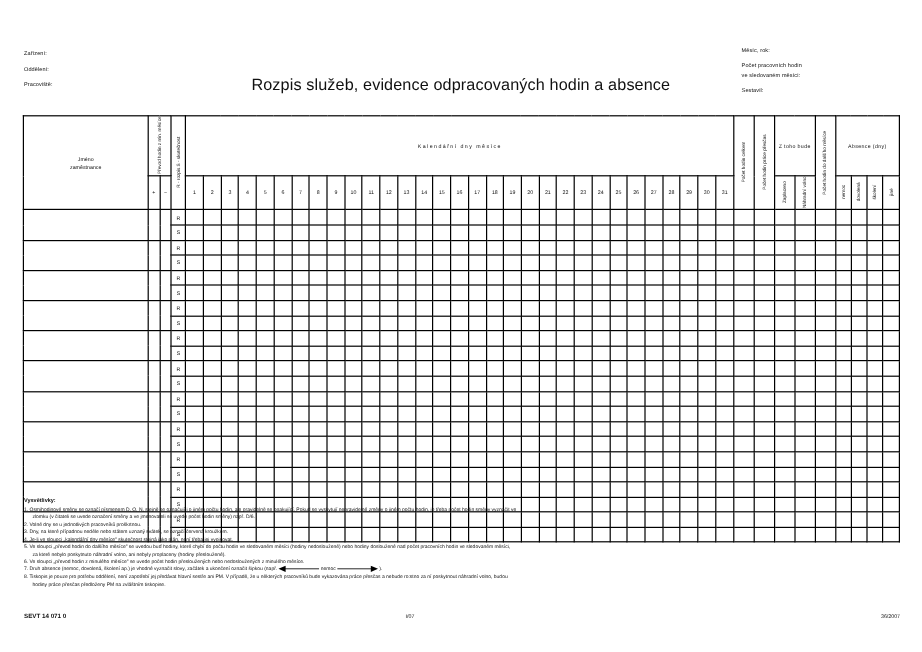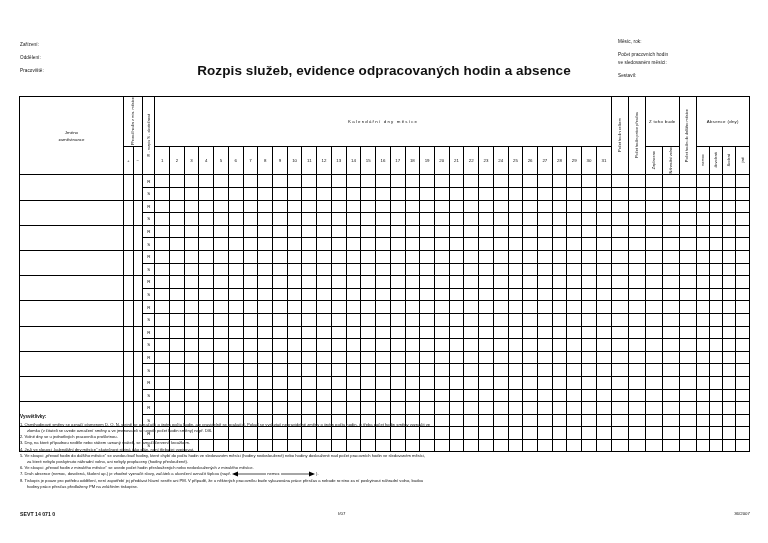--- a/index.html
+++ b/index.html
@@ -28,21 +28,21 @@
   }
   .hdr-left div{height:13px;}
   .hdr-right{
     position:absolute;left:618px;top:38px;width:150px;
     font-size:4.6px;line-height:8px;letter-spacing:.1px;
   }
   .hdr-right .blk{margin-bottom:5px;}
   .title{
     position:absolute;left:0;top:63px;width:768px;
     text-align:center;
-    font-size:13.5px;font-weight:bold;letter-spacing:.1px;
+    font-size:13.5px;font-weight:normal;letter-spacing:.1px;
   }
 
   
   .tbl{
     position:absolute;left:19px;top:96px;
     width:731px;
     border-collapse:collapse;
     table-layout:fixed;
   }
   .tbl td,.tbl th{

